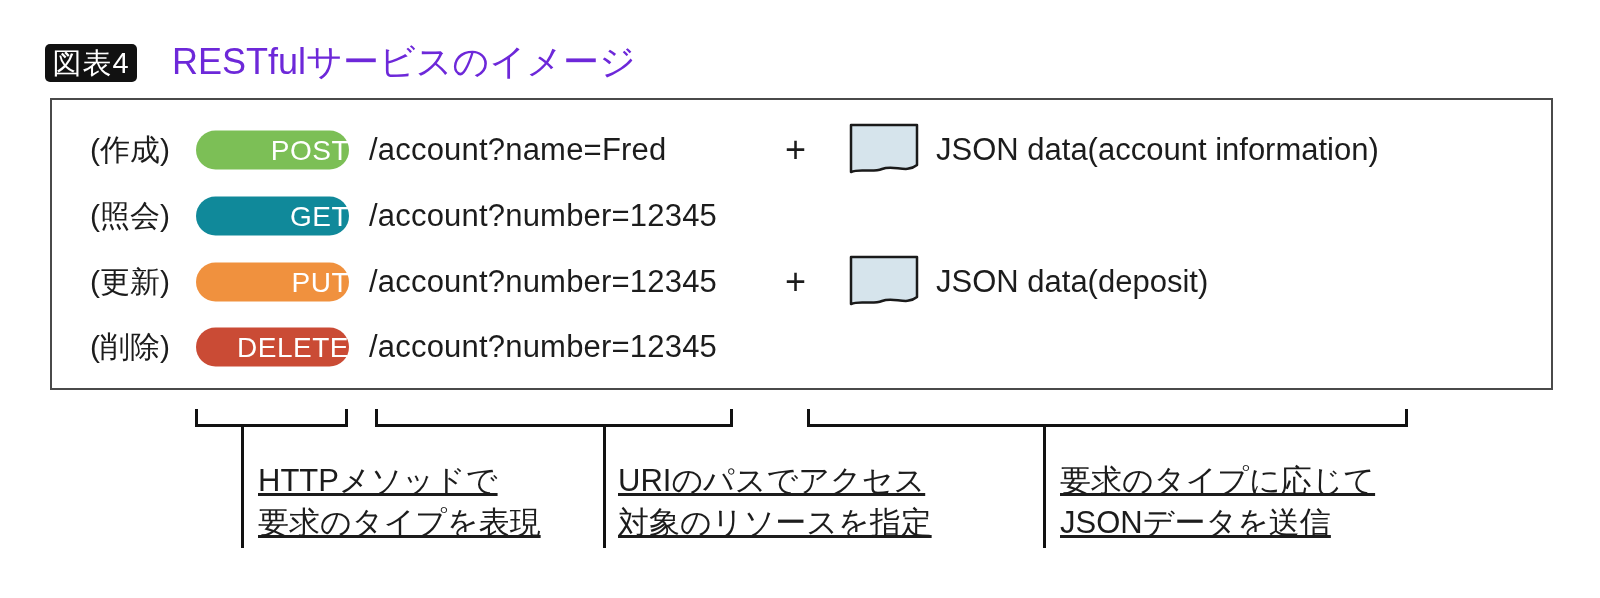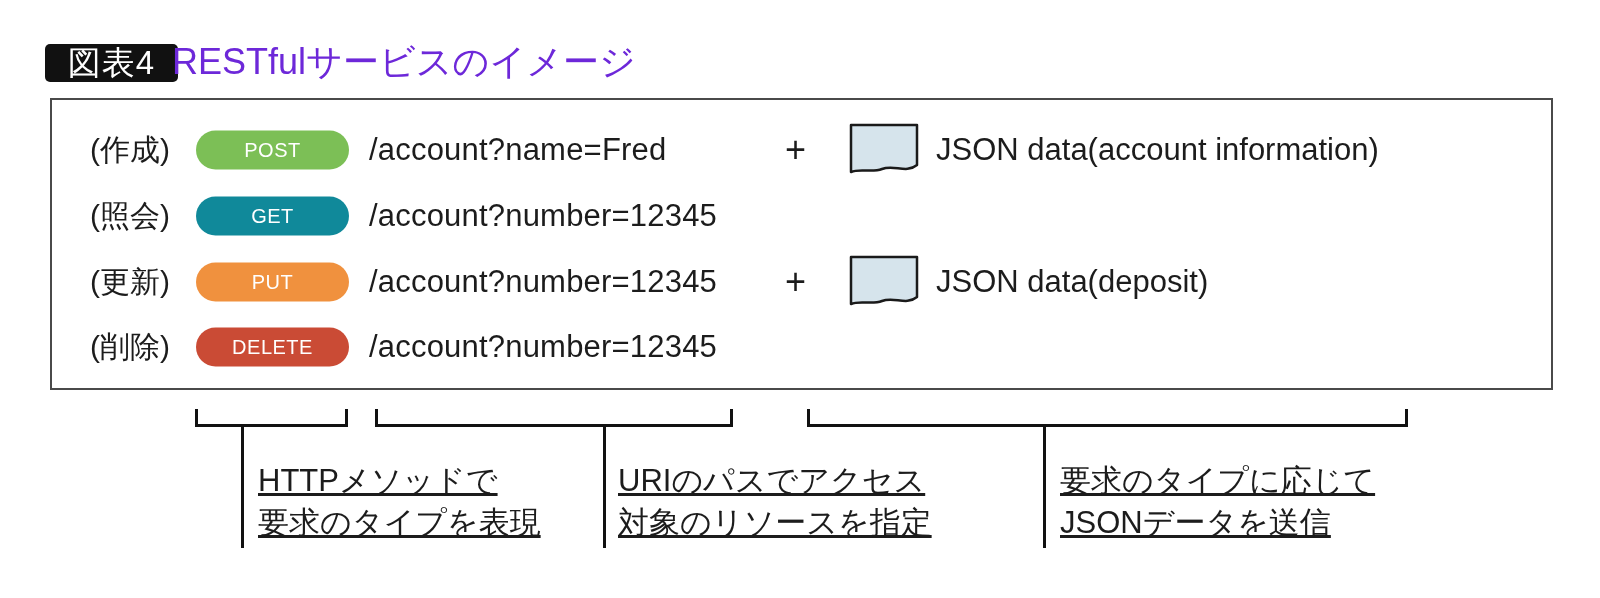--- a/index.html
+++ b/index.html
@@ -10,23 +10,23 @@
     background: #ffffff;
     overflow: hidden;
     font-family: "Liberation Sans", sans-serif;
     color: #1c1c1c;
   }
   .stage { position: relative; width: 1600px; height: 598px; }
 
   
   .fig-badge {
     position: absolute; left: 45px; top: 44px;
-    width: 133px; height: 38px;
+    width: 92px; height: 38px;
     background: #111111; border-radius: 5px;
-    color: #ffffff; font-size: 33px; line-height: 38px;
+    color: #ffffff; font-size: 29px; line-height: 38px;
     text-align: center; letter-spacing: 1px;
   }
   .fig-title {
     position: absolute; left: 172px; top: 40px;
     font-size: 36px; line-height: 44px; font-weight: 500;
     color: #6d28d9;
   }
 
   
   .diagram-box {
@@ -38,21 +38,21 @@
 
   
   .rest-row { position: absolute; left: 0; width: 100%; height: 66px; }
   .rest-row .op-label {
     position: absolute; left: 38px; top: 50%; transform: translateY(-50%);
     font-size: 30px;
   }
   .pill {
     position: absolute; left: 144px; top: 50%; transform: translateY(-50%);
     width: 153px; height: 39px; border-radius: 20px;
-    color: #ffffff; font-size: 20px; line-height: 39px; text-align: center;
+    color: #ffffff; font-size: 28px; line-height: 39px; text-align: right;
     letter-spacing: 0.5px;
   }
   .pill-post   { background: var(--post); }
   .pill-get    { background: var(--get); }
   .pill-put    { background: var(--put); }
   .pill-delete { background: var(--delete); }
   .url-text {
     position: absolute; left: 317px; top: 50%; transform: translateY(-50%);
     font-size: 31px; letter-spacing: 0.2px;
   }

